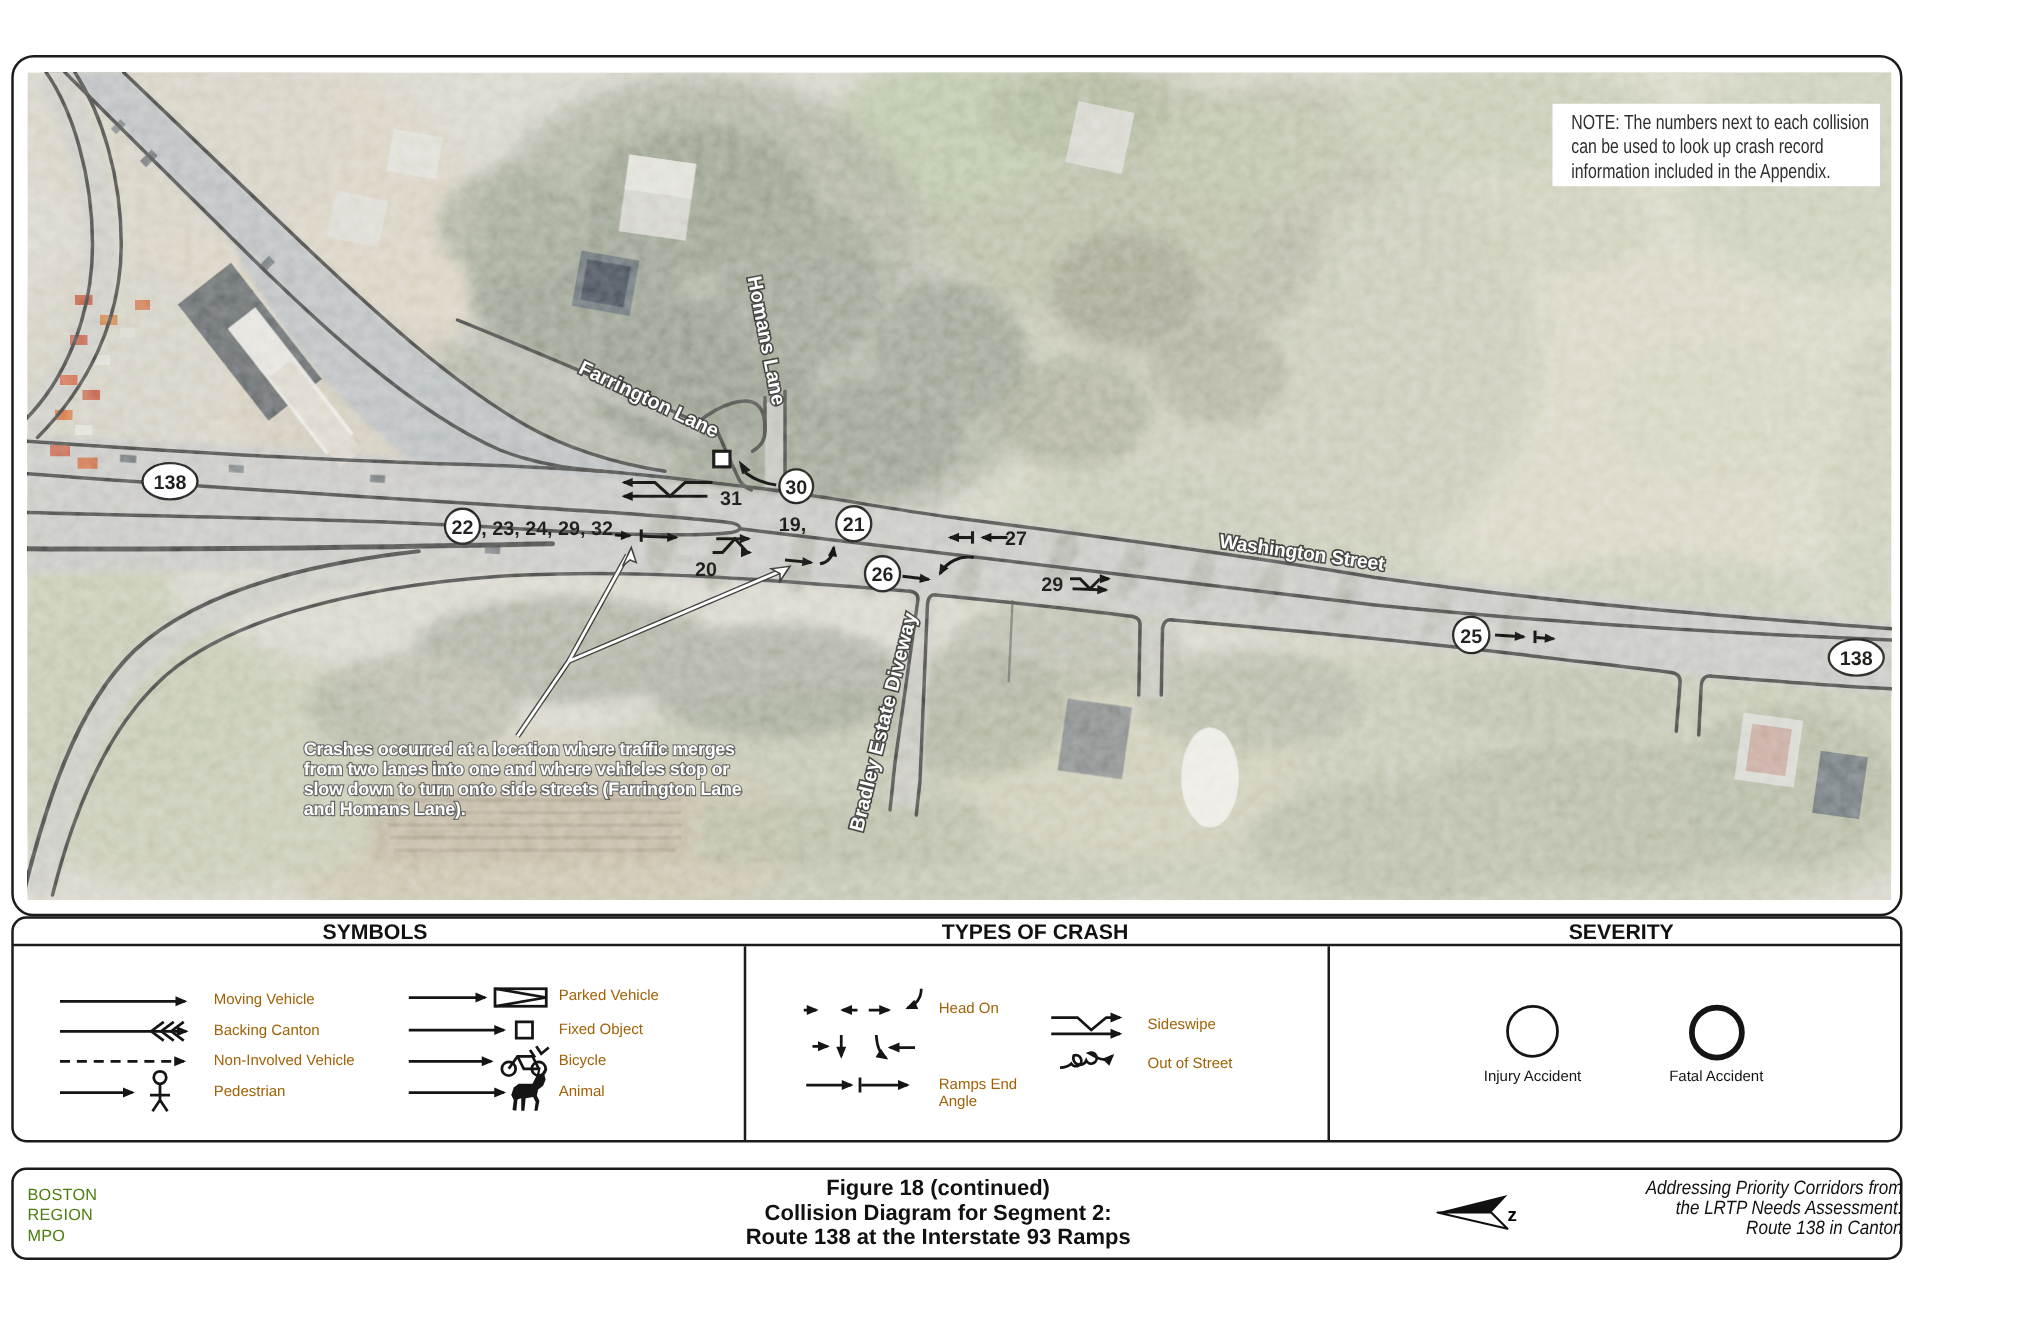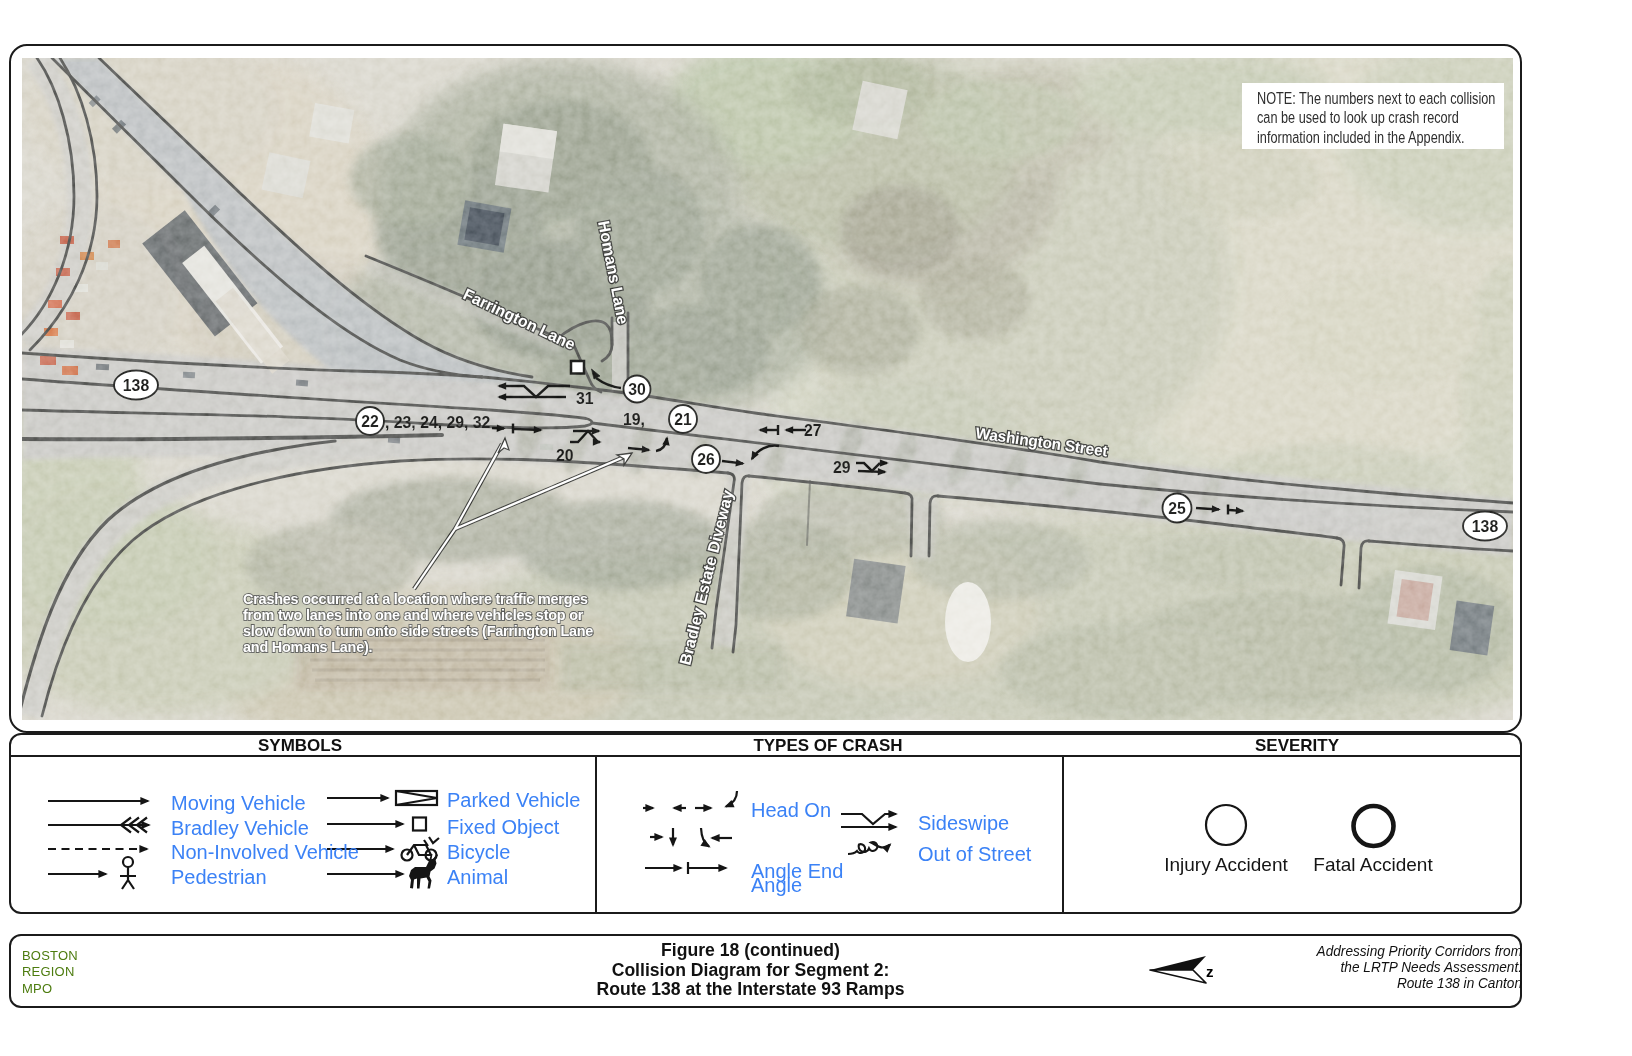--- a/index.html
+++ b/index.html
@@ -5,22 +5,22 @@
 body{width:1632px;height:1056px;background:#ffffff;font-family:"Liberation Sans",sans-serif;position:relative;overflow:hidden;}
 .panel{position:absolute;border:2px solid #1b1b1b;background:#fff;box-sizing:border-box;}
 #mapPanel{left:9px;top:44px;width:1513px;height:689px;border-radius:18px;background:transparent;}
 #legendPanel{left:9px;top:733px;width:1513px;height:181px;border-radius:12px;background:#fff;}
 #footerPanel{left:9px;top:934px;width:1513px;height:74px;border-radius:12px;}
 #photo{position:absolute;left:22px;top:58px;width:1491px;height:662px;}
 #noteBox{position:absolute;left:1242px;top:83px;width:262px;height:66px;background:#fff;}
 #noteBox div{margin:6px 0 0 15px;font-size:16.3px;line-height:19.4px;color:#2e2e2e;white-space:nowrap;transform:scaleX(0.78);transform-origin:0 0;}
 .hdr{position:absolute;top:736px;font-weight:bold;font-size:17px;color:#111;transform:translateX(-50%);}
 .hline{position:absolute;background:#1b1b1b;}
-.lbl{position:absolute;font-size:20px;color:#3b82f6;white-space:nowrap;}
-.cap{position:absolute;font-size:19px;color:#151515;white-space:nowrap;transform:translateX(-50%);}
+.lbl{position:absolute;font-size:12px;color:#a16207;white-space:nowrap;}
+.cap{position:absolute;font-size:12px;color:#151515;white-space:nowrap;transform:translateX(-50%);}
 #footTitle{position:absolute;top:941px;left:-6px;width:1513px;text-align:center;font-weight:bold;font-size:17.6px;line-height:19.6px;color:#111;}
 #boston{position:absolute;top:948px;left:22px;font-size:13px;line-height:16.4px;color:#4d7c0f;letter-spacing:0.2px;}
 #attrib{position:absolute;top:943px;right:110px;width:420px;text-align:right;font-style:italic;font-size:15.5px;line-height:16px;color:#111;transform:scaleX(0.88);transform-origin:100% 0;}
 </style></head><body>
 <svg id="photo" viewBox="22 58 1491 662" preserveAspectRatio="none">
 <defs>
 <filter id="b8" x="-40%" y="-40%" width="180%" height="180%">
         <feGaussianBlur stdDeviation="9"></feGaussianBlur>
       </filter>
 <filter id="b4" x="-40%" y="-40%" width="180%" height="180%">
@@ -346,30 +346,30 @@
 <path d="M 841,827 L 896,827" marker-end="url(#ah2)"></path>
 <path d="M 848,854 C 853,854 855,853 857,851 A 4.4,4.4 0 1 0 859,844.5 A 4.4,4.4 0 1 0 869,848.5 A 4.4,4.4 0 1 0 871,842.5 C 876,845 879,847.5 883,847.5 C 886,847.5 888.5,846 890,844.5" marker-end="url(#ah2)"></path>
 </g>
 <g fill="#151515" stroke="none">
 <g transform="translate(0,4)">
         <path d="M 410,884 l 1,-8 -2,-4 2,-6 4,-3 11,0 3,-6 2,-7 1.5,0 -1,5.5 2,-1 3,-4.5 1.5,1 -2.5,4.5 1,4 -2,5 -4,3 -1,5 2,4 -1.5,8 -2.5,0 1,-7 -2,-4 -6,1 -1,10 -2.5,0 0,-10 -3,1 -1,9 z"></path>
       </g>
 </g>
 </svg>
 <div class="lbl" style="left:171px;top:792px;">Moving Vehicle</div>
-<div class="lbl" style="left:171px;top:817px;">Bradley Vehicle</div>
+<div class="lbl" style="left:171px;top:817px;">Backing Canton</div>
 <div class="lbl" style="left:171px;top:841px;">Non-Involved Vehicle</div>
 <div class="lbl" style="left:171px;top:866px;">Pedestrian</div>
 <div class="lbl" style="left:447px;top:789px;">Parked Vehicle</div>
 <div class="lbl" style="left:447px;top:816px;">Fixed Object</div>
 <div class="lbl" style="left:447px;top:841px;">Bicycle</div>
 <div class="lbl" style="left:447px;top:866px;">Animal</div>
 <div class="lbl" style="left:751px;top:799px;">Head On</div>
 <div class="lbl" style="left:751px;top:830px;margin-top:44px;">Angle</div>
-<div class="lbl" style="left:751px;top:860px;">Angle End</div>
+<div class="lbl" style="left:751px;top:860px;">Ramps End</div>
 <div class="lbl" style="left:918px;top:812px;">Sideswipe</div>
 <div class="lbl" style="left:918px;top:843px;">Out of Street</div>
 <svg style="position:absolute;left:1150px;top:780px;" width="300" height="100" viewBox="0 0 300 100">
 <circle cx="76" cy="45" r="20" fill="none" stroke="#151515" stroke-width="2.2"></circle>
 <circle cx="223.5" cy="46" r="20" fill="none" stroke="#151515" stroke-width="4.6"></circle>
 </svg>
 <div class="cap" style="left:1226px;top:854px;">Injury Accident</div>
 <div class="cap" style="left:1373px;top:854px;">Fatal Accident</div>
 <div id="footerPanel" class="panel"></div>
 <div id="boston">BOSTON<br>REGION<br>MPO</div>

